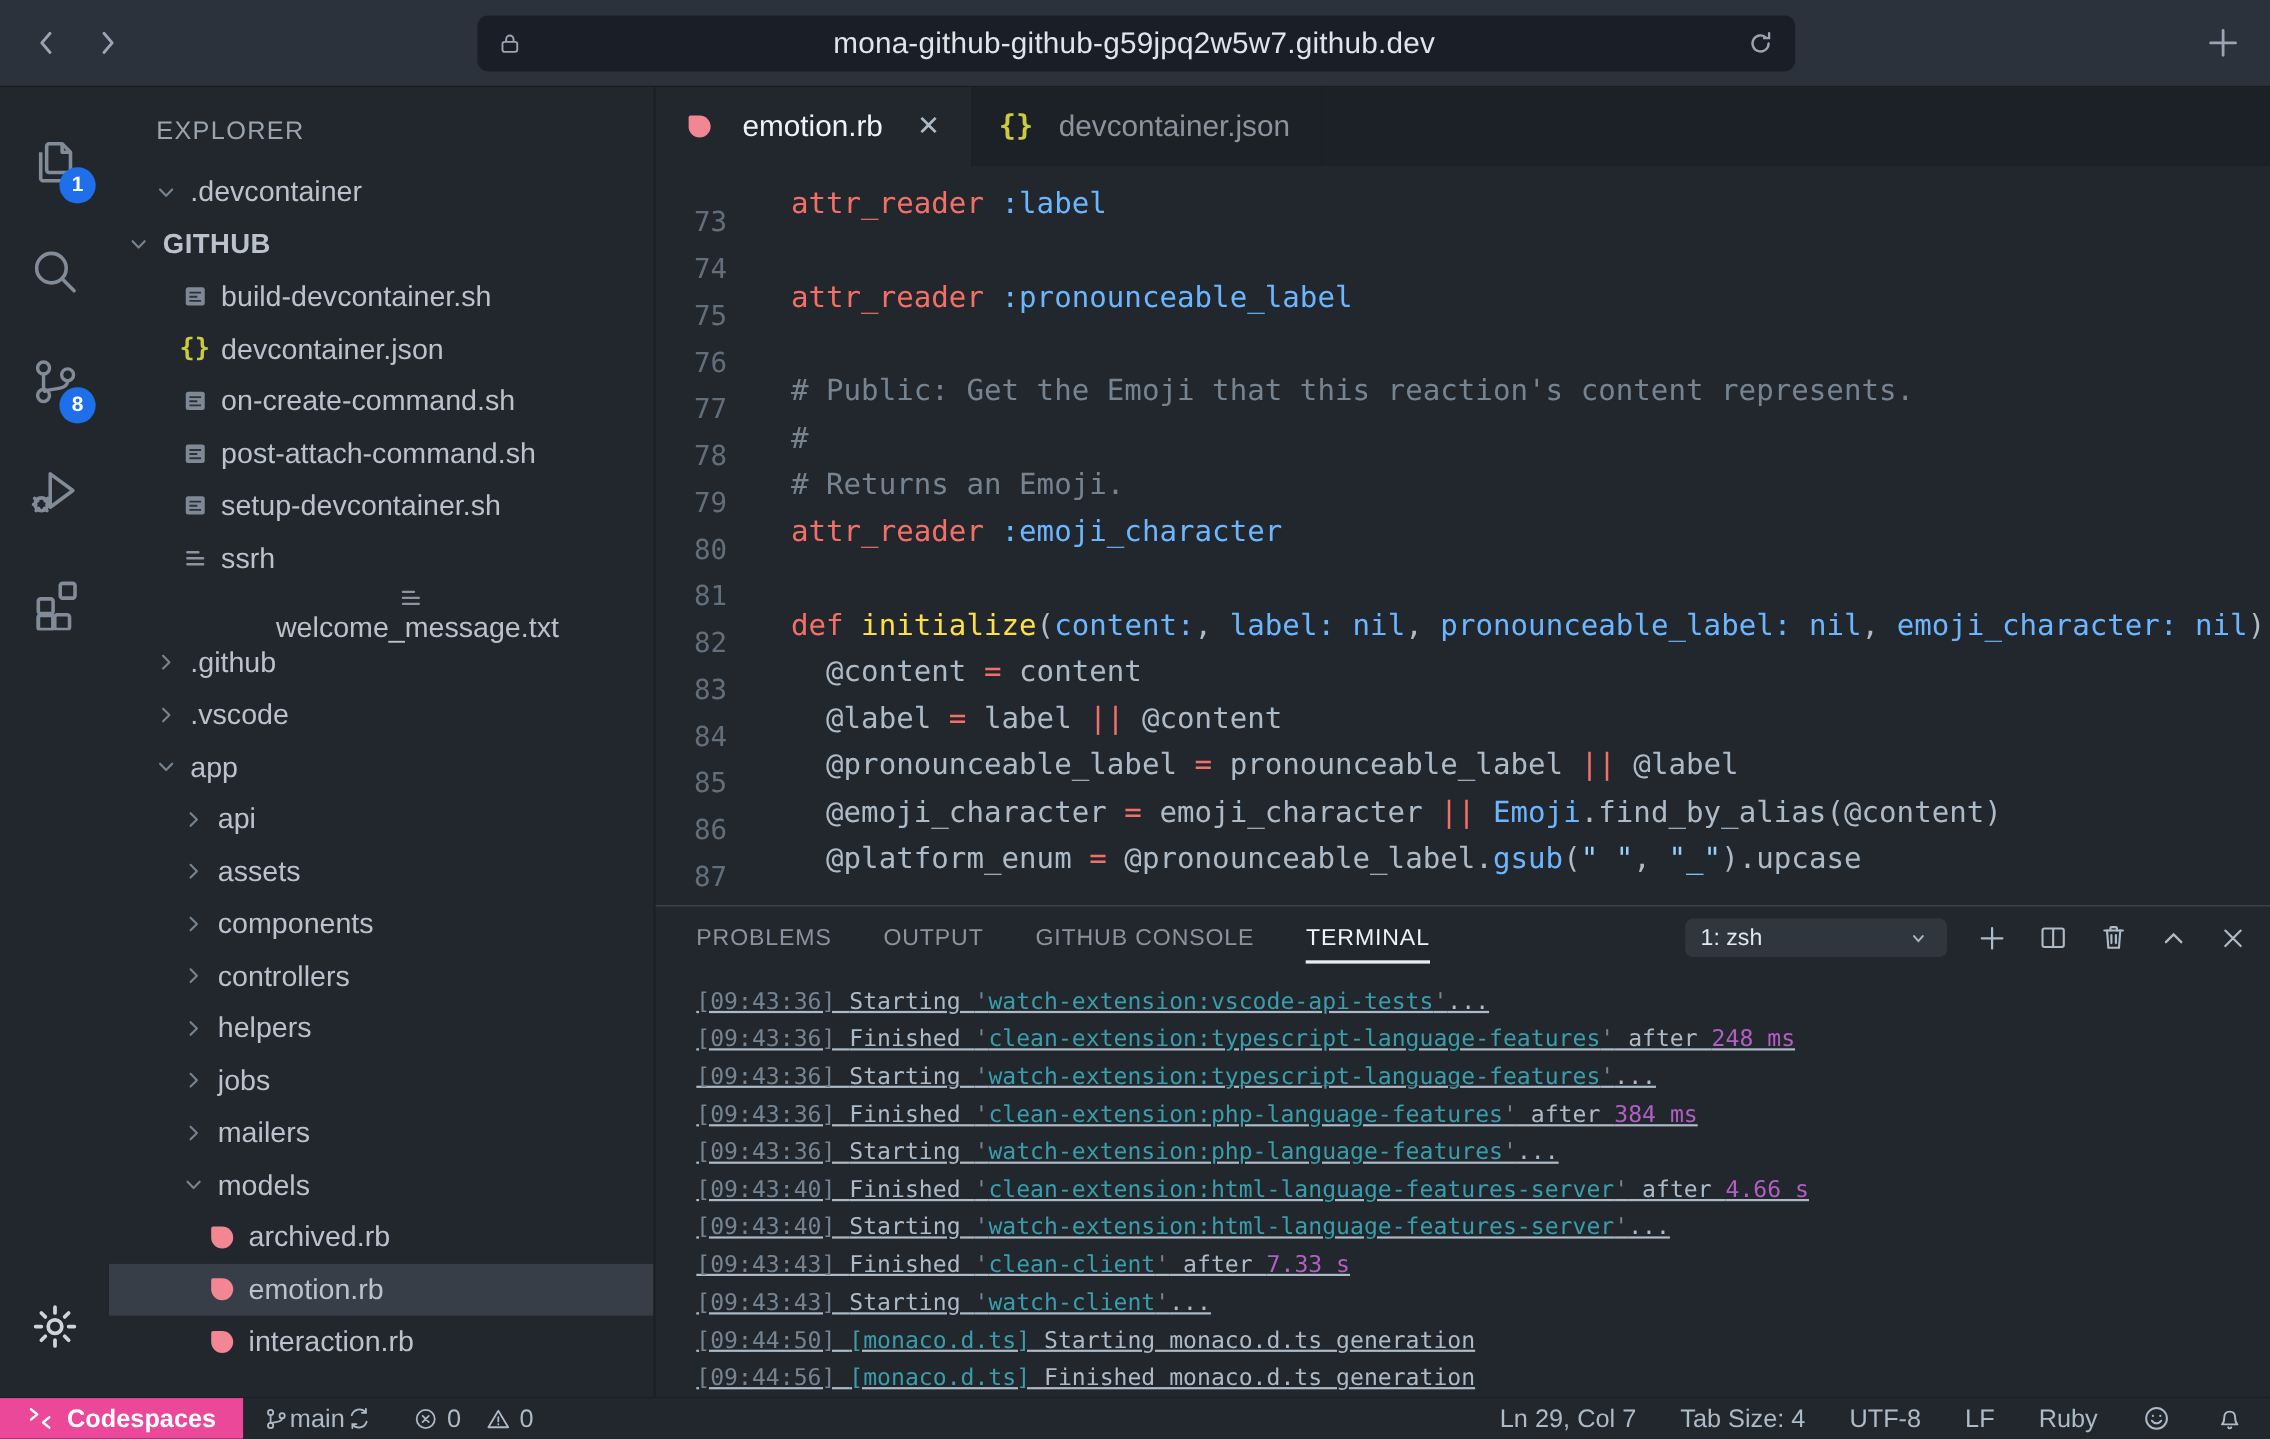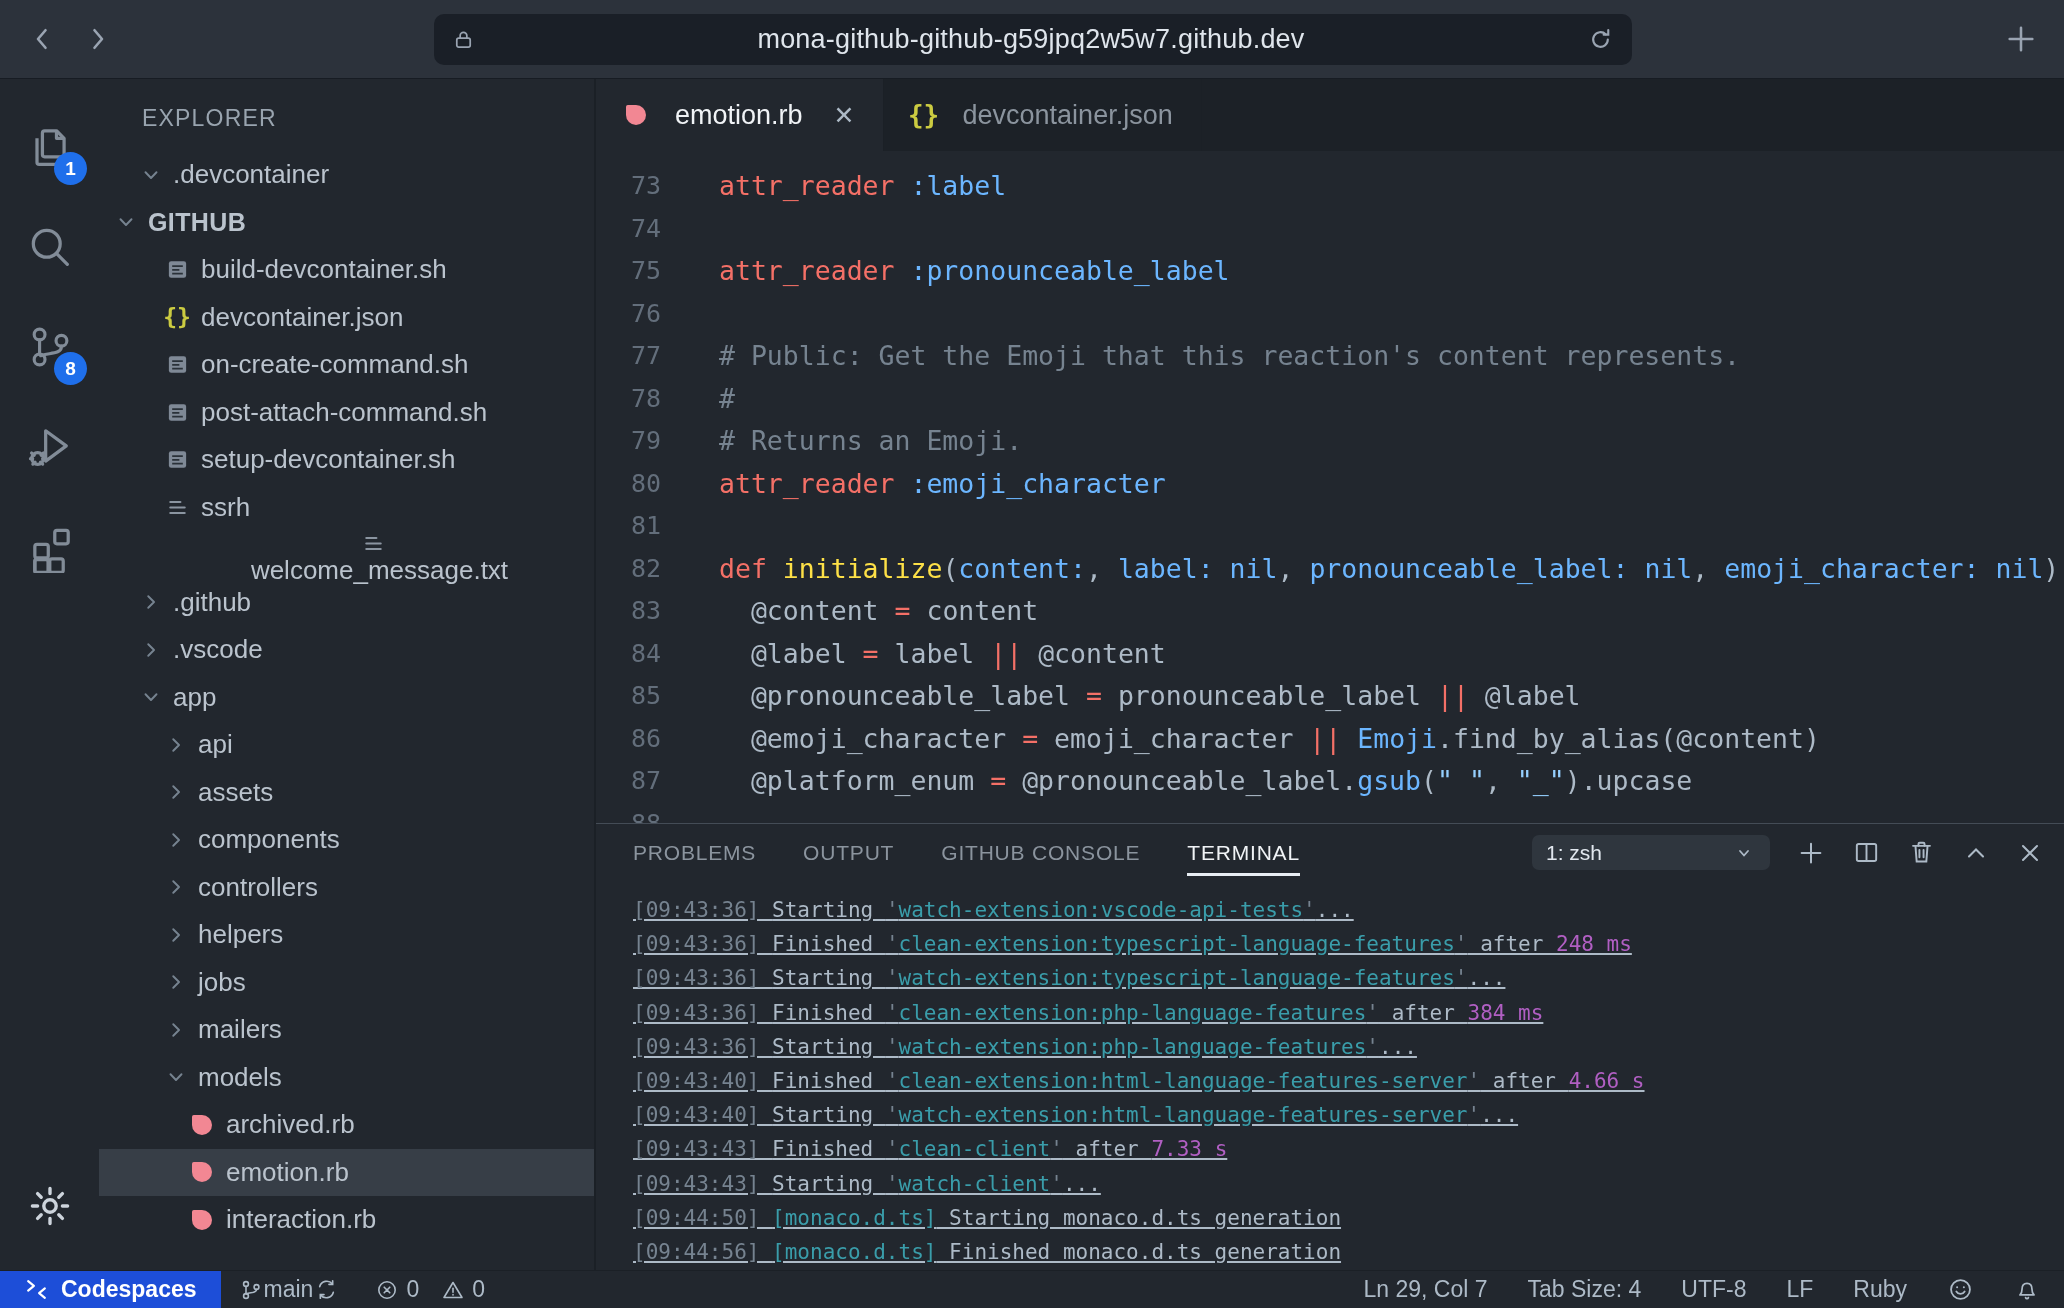--- a/index.html
+++ b/index.html
@@ -46,21 +46,21 @@
   .tab-bar { height:72px; background:#1c2127; display:flex; flex:none; }
   .tab { height:72px; display:flex; align-items:center; padding:0 28px; gap:15px; font-size:27px;
          color:#8b949e; cursor:pointer; border-right:1px solid #1b2026; }
   .tab.active { background:#22272e; color:#f0f3f6; }
   .tab-close { color:#adbac7; font-size:25px; margin-left:16px; cursor:pointer; }
   .tab .json-gl { font-size:26px; }
 
   .code { flex:1; overflow:hidden; padding-top:14px; font-family:"DejaVu Sans Mono","Liberation Mono",monospace;
           font-size:26.5px; }
   .code-line { display:flex; height:42.5px; line-height:42.5px; white-space:pre; }
-  .gutter { width:65px; flex:none; text-align:right; color:#636e7b; font-size:25px; }
+  .gutter { width:65px; flex:none; text-align:right; color:#636e7b; font-size:25px;margin-top:16px; }
   .ltext { padding-left:58px; }
   .tok-k { color:#f47067; } .tok-b { color:#6cb6ff; } .tok-p { color:#fde047; }
   .tok-s { color:#96d0ff; } .tok-c { color:#768390; } .tok-f { color:#adbac7; }
 
   
   .panel { height:447px; flex:none; border-top:1px solid #444c56; display:flex; flex-direction:column; }
   .panel-header { height:57px; flex:none; display:flex; align-items:center; padding-left:37px; gap:47px; }
   .ptab { height:100%; display:flex; align-items:center; font-size:21px; letter-spacing:.8px; color:#8b949e;
           position:relative; cursor:pointer; }
   .ptab.active { color:#f0f3f6; }
@@ -73,21 +73,21 @@
 
   .terminal { flex:1; overflow:hidden; padding:12px 0 0 37px; font-family:"DejaVu Sans Mono","Liberation Mono",monospace;
               font-size:21px; }
   .term-line { height:34.2px; line-height:34.2px; white-space:pre;text-decoration:underline; }
   .tm-g { color:#768390; } .tm-w { color:#adbac7; } .tm-t { color:#3a9daa; } .tm-m { color:#b15fc3; }
 
   
   .status-bar { height:38px; background:#22272e; border-top:1px solid #1b2026; display:flex; align-items:center;
                 font-size:23px; color:#adbac7; }
   .sb-left { display:flex; align-items:center; height:100%; }
-  .sb-codespaces { height:100%; background:#1d4ed8; color:#fff; display:flex; align-items:center; gap:12px;
+  .sb-codespaces { height:100%; background:#ec4899; color:#fff; display:flex; align-items:center; gap:12px;
                    padding:0 24px; font-weight:600; cursor:pointer; }
   .sb-item { display:flex; align-items:center; gap:1px; padding:0 18px; height:100%; cursor:pointer; }
   .sb-problems { gap:7px; }
   .sb-problems .gap2 { width:8px; }
   .sb-right { margin-left:auto; display:flex; align-items:center; gap:40px; padding-right:24px; }
   .sb-right .sb-text { cursor:pointer; }
   .sb-icon { color:#adbac7; }
 </style>
 </head>
 <body>

